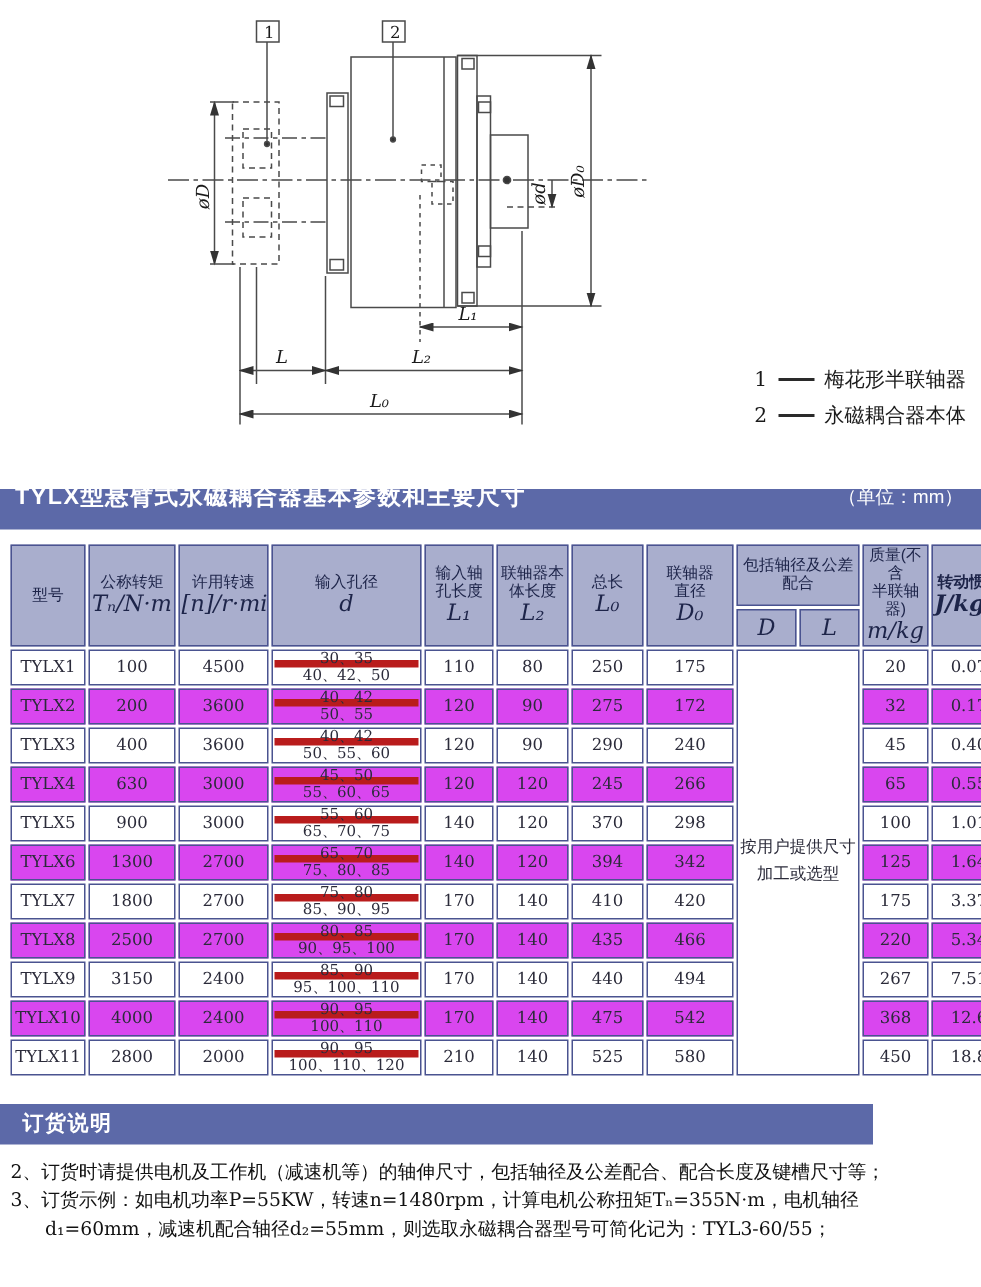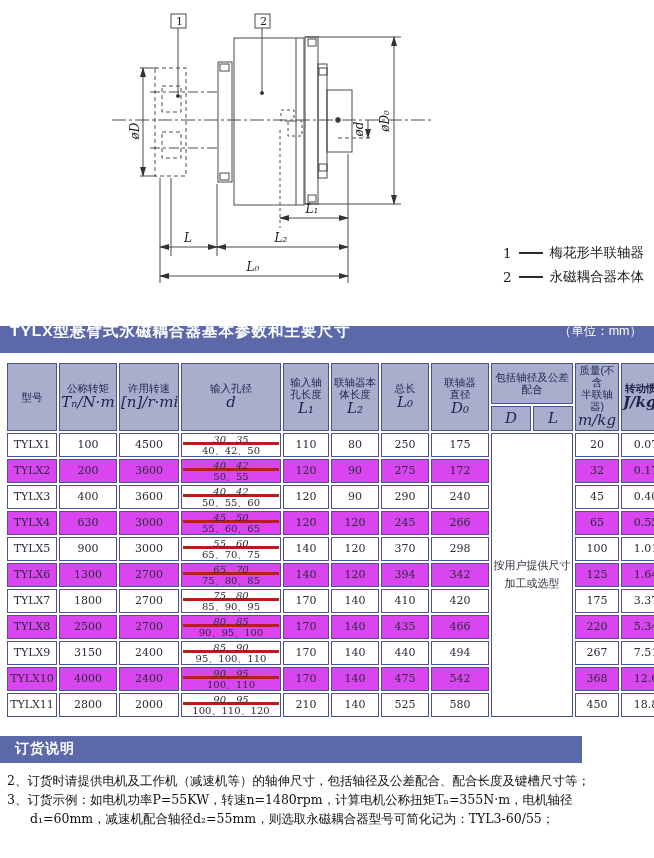--- a/index.html
+++ b/index.html
@@ -46,21 +46,21 @@
   }
   thead th { background:#a9aecd; color:#1d2449; font-weight:normal; font-size:10.5px; line-height:1.15; }
   thead tr.hr1 th { height:32px; }
   thead tr.hr2 th { height:17px; }
   thead .sym { font-family:"DejaVu Serif", serif; font-style:italic; font-size:15px; display:block; }
   thead th.b { font-weight:bold; }
   tbody td { height:23px; font-family:"DejaVu Serif", serif; color:#2b2b3a; background:#fff; }
   tbody tr.stripe td { background:#d946ef; }
   td.dcell { padding:0; }
   td.dcell .dtop, td.dcell .dbot { height:11px; line-height:11px; font-size:10px; }
-  td.dcell .dtop { border-bottom:3px solid #b91c1c;font-style:italic; }
+  td.dcell .dtop { border-bottom:5px solid #b91c1c; }
   td.merged-dl { background:#fff !important; font-family:"Liberation Sans", sans-serif;
     font-size:11px; color:#2b2b3a; line-height:1.6; }
 
   
   .order-bar {
     width:582px; height:27px; background:#5c69a8; color:#fff;
     display:flex; align-items:center; padding-left:15px; margin-top:17px;
     font-size:14px; font-weight:bold; letter-spacing:1px;
   }
   .notes { padding:9px 6px 0 7px; font-family:"DejaVu Serif", serif;

